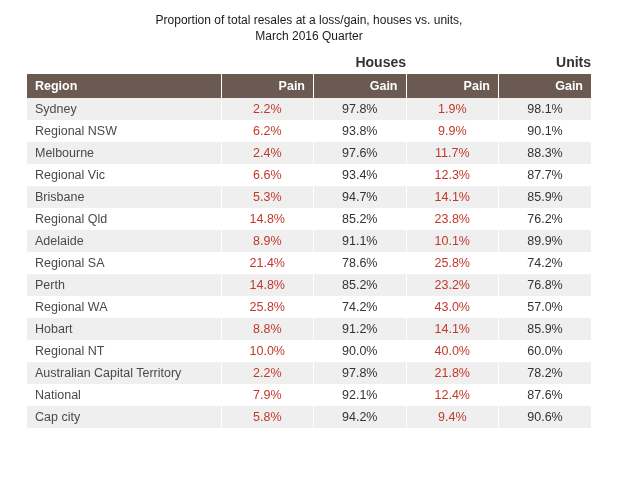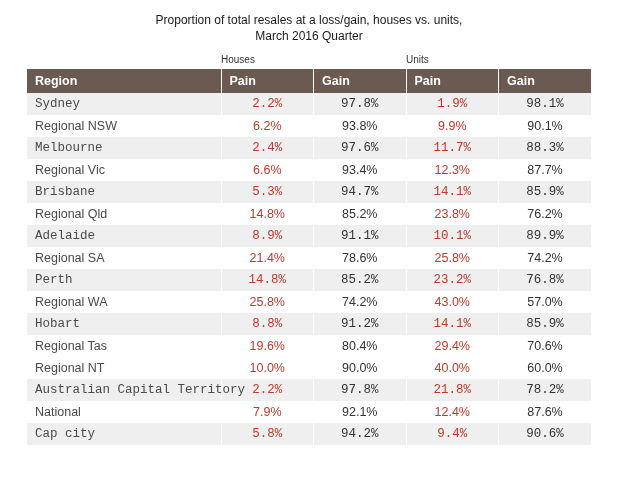--- a/index.html
+++ b/index.html
@@ -31,55 +31,55 @@
     table-layout: fixed;
     font-size: 12.5px;
   }
   col.region { width: 194px; }
   col.dcol { width: 92.5px; }
 
   
   tr.group-row th {
     background: #ffffff;
     color: #333333;
-    font-size: 10px;
-    font-weight: normal;
-    text-align: left;
+    font-size: 14px;
+    font-weight: bold;
+    text-align: right;
     padding: 2px 0 4px 0;
     border: none;
   }
   tr.group-row th.spacer { background: #ffffff; }
 
   
   tr.head-row th {
     background: #6b5a52;
     color: #ffffff;
     font-weight: bold;
     padding: 5px 8px;
-    text-align: left;
+    text-align: right;
     border-right: 1px solid #ffffff;
     font-size: 12.5px;
   }
   tr.head-row th.region-head {
     text-align: left;
   }
   tr.head-row th:last-child { border-right: none; }
 
   tbody td {
     padding: 4px 8px;
     text-align: center;
     border-right: 1px solid #ffffff;
     white-space: nowrap;
   }
   tbody td:last-child { border-right: none; }
   tbody td.region {
     text-align: left;
     color: #4a4a4a;
   }
-  tbody tr.odd td { background: #efefef; font-family: Liberation Mono, monospace; }
+  tbody tr.odd td { background: #efefef; }
   tbody tr.even td { background: #ffffff; }
   td.pain { color: #c0392b; margin-top: 29px; }
   td.gain { color: #333333; }
 </style>
 </head>
 <body>
 
 <div id="title">Proportion of total resales at a loss/gain, houses vs. units,<br>March 2016 Quarter</div>
 
 <div id="table-wrap">
@@ -177,27 +177,20 @@
           <td class="gain">57.0%</td>
         </tr>
         <tr class="odd">
           <td class="region">Hobart</td>
           <td class="pain">8.8%</td>
           <td class="gain">91.2%</td>
           <td class="pain">14.1%</td>
           <td class="gain">85.9%</td>
         </tr>
         <tr class="even">
-          <td class="region">Regional Tas</td>
-          <td class="pain">19.6%</td>
-          <td class="gain">80.4%</td>
-          <td class="pain">29.4%</td>
-          <td class="gain">70.6%</td>
-        </tr>
-        <tr class="even">
           <td class="region">Regional NT</td>
           <td class="pain">10.0%</td>
           <td class="gain">90.0%</td>
           <td class="pain">40.0%</td>
           <td class="gain">60.0%</td>
         </tr>
         <tr class="odd">
           <td class="region">Australian Capital Territory</td>
           <td class="pain">2.2%</td>
           <td class="gain">97.8%</td>

